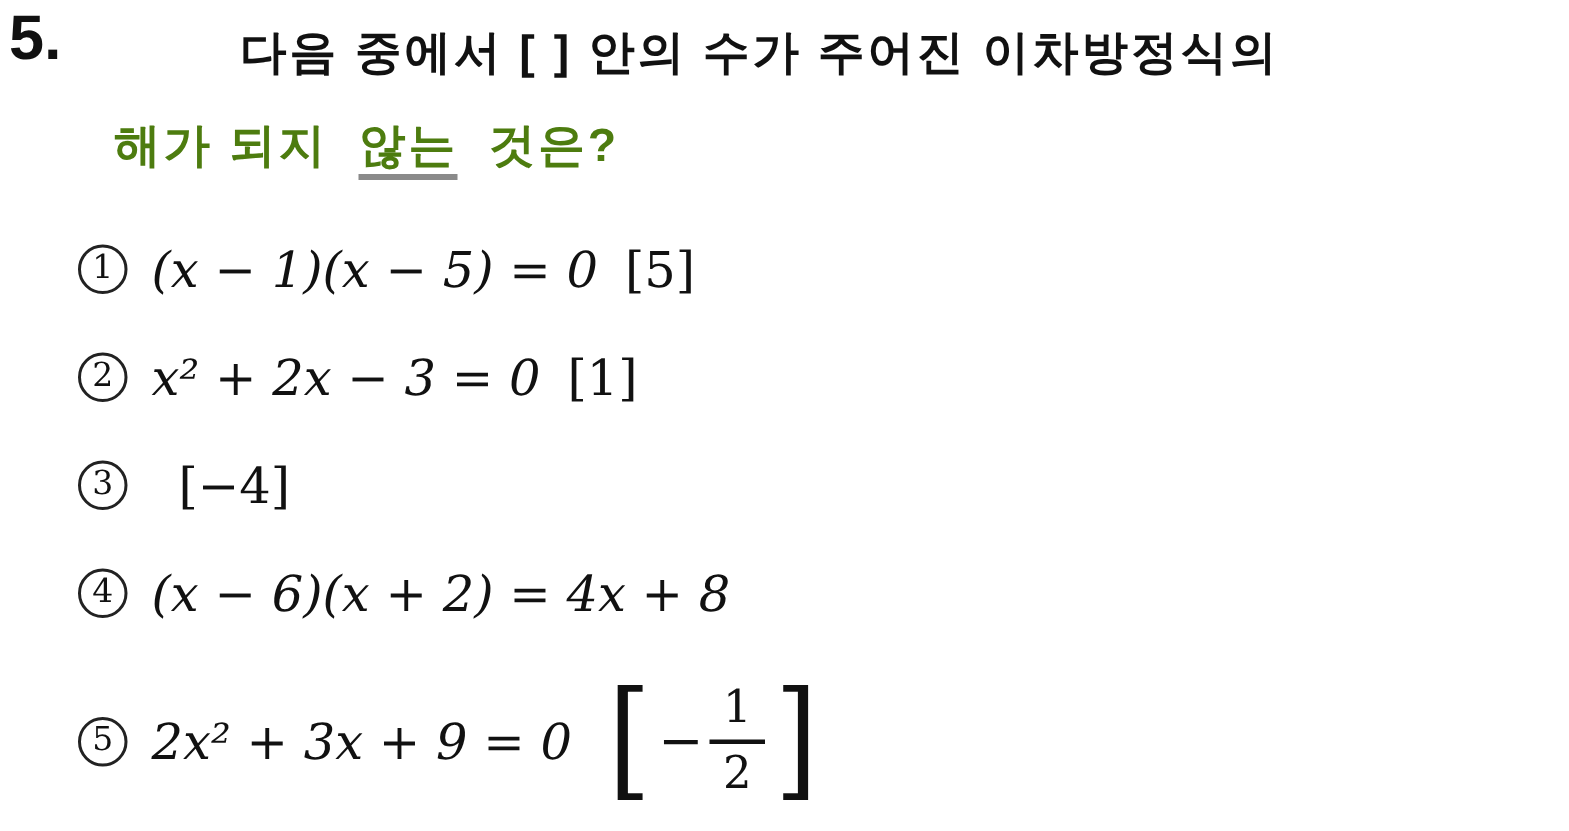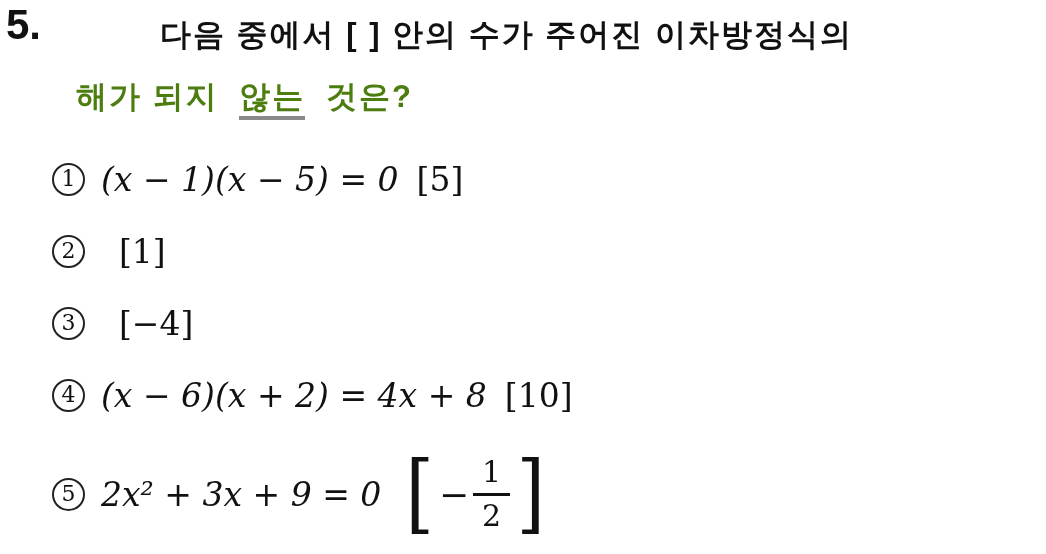--- a/index.html
+++ b/index.html
@@ -119,36 +119,36 @@
         <span>1</span>
       </span>
     <span class="formula">(x − 1)(x − 5) = 0</span>
     <span class="answer">[5]</span>
   </div>
 
   <div class="option opt-2">
     <span class="marker">
         <span>2</span>
       </span>
+    <span class="formula">x² + 2x − 3 = 0</span>
     <span class="answer">[1]</span>
   </div>
 
   <div class="option opt-3">
     <span class="marker">
         <span>3</span>
       </span>
     <span class="answer">[−4]</span>
   </div>
 
   <div class="option opt-4">
     <span class="marker">
         <span>4</span>
       </span>
     <span class="formula">(x − 6)(x + 2) = 4x + 8</span>
-    <span class="answer">[10]</span>
   </div>
 
   <div class="option opt-5">
     <span class="marker">
         <span>5</span>
       </span>
     <span class="formula">2x² + 3x + 9 = 0</span>
     <span class="answer-frac">
       <span class="bigbr">[</span>
       <span class="fsign">−</span>

